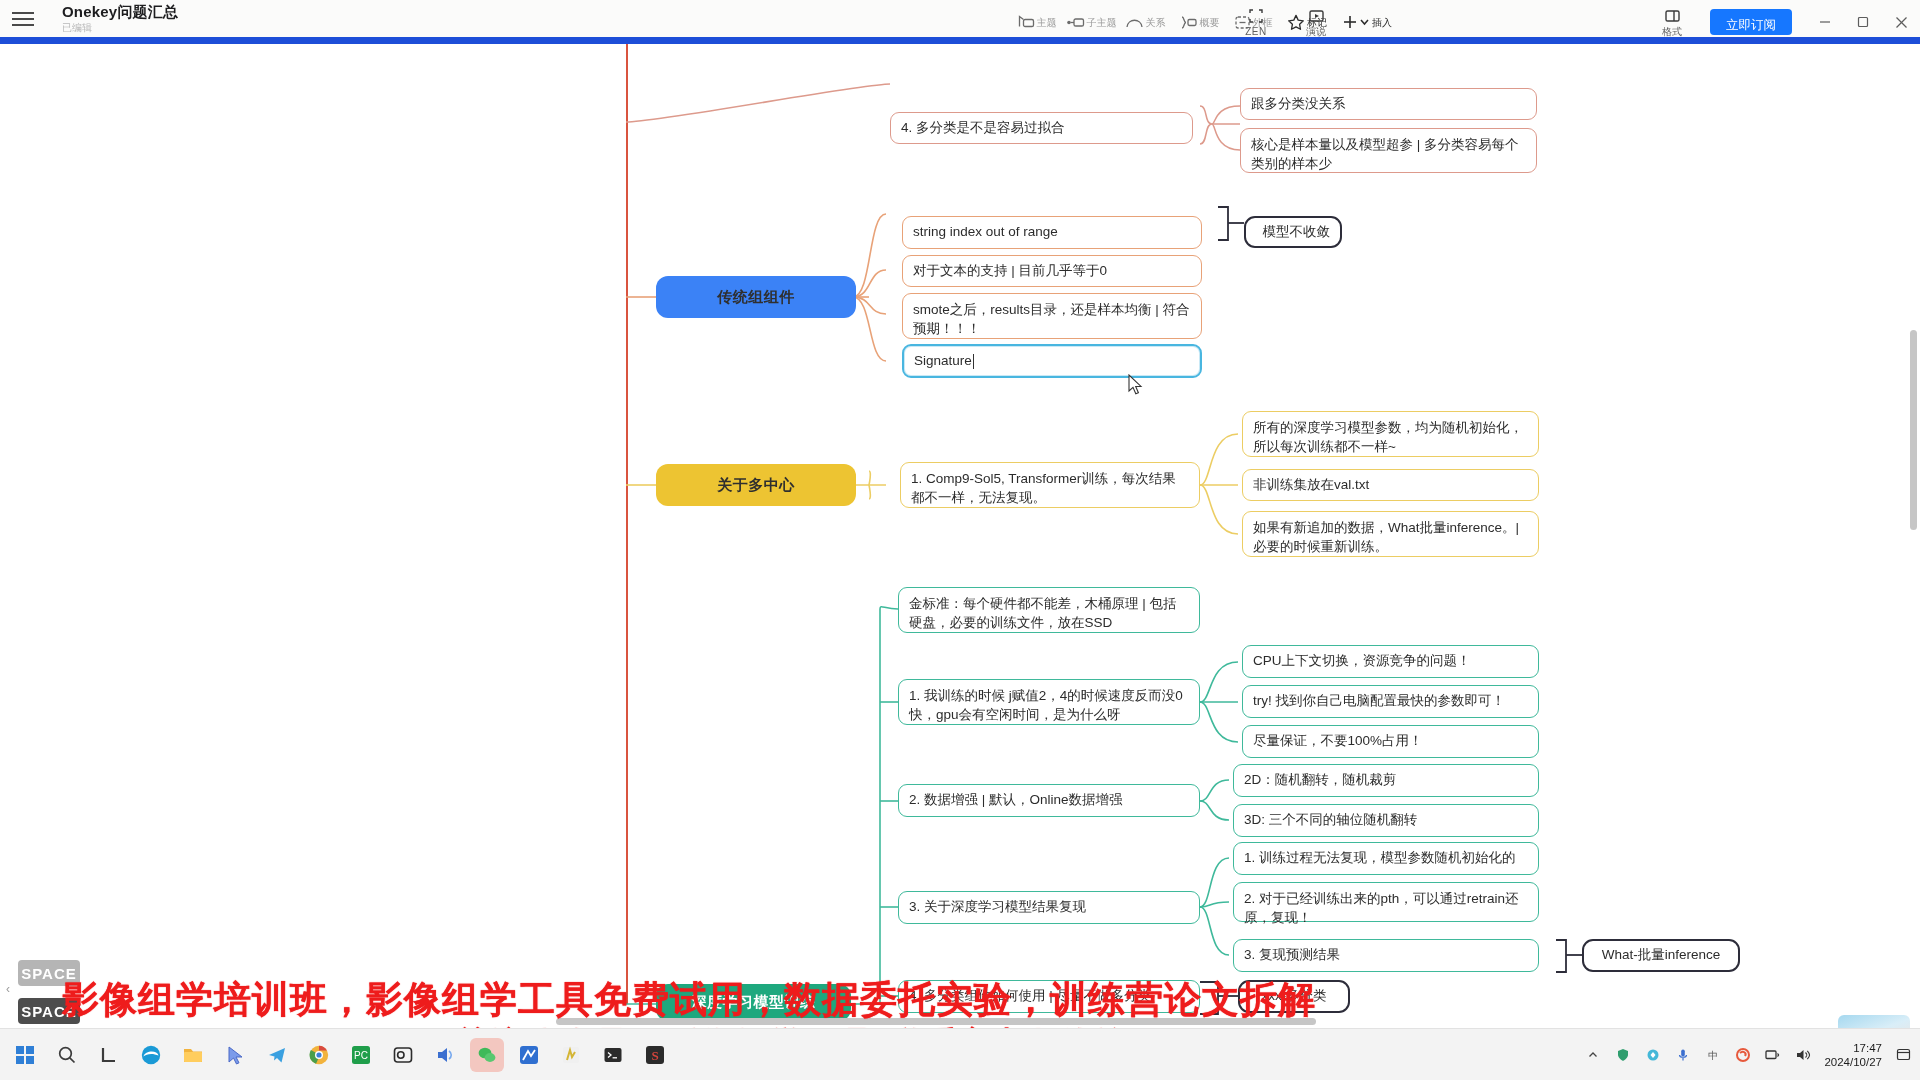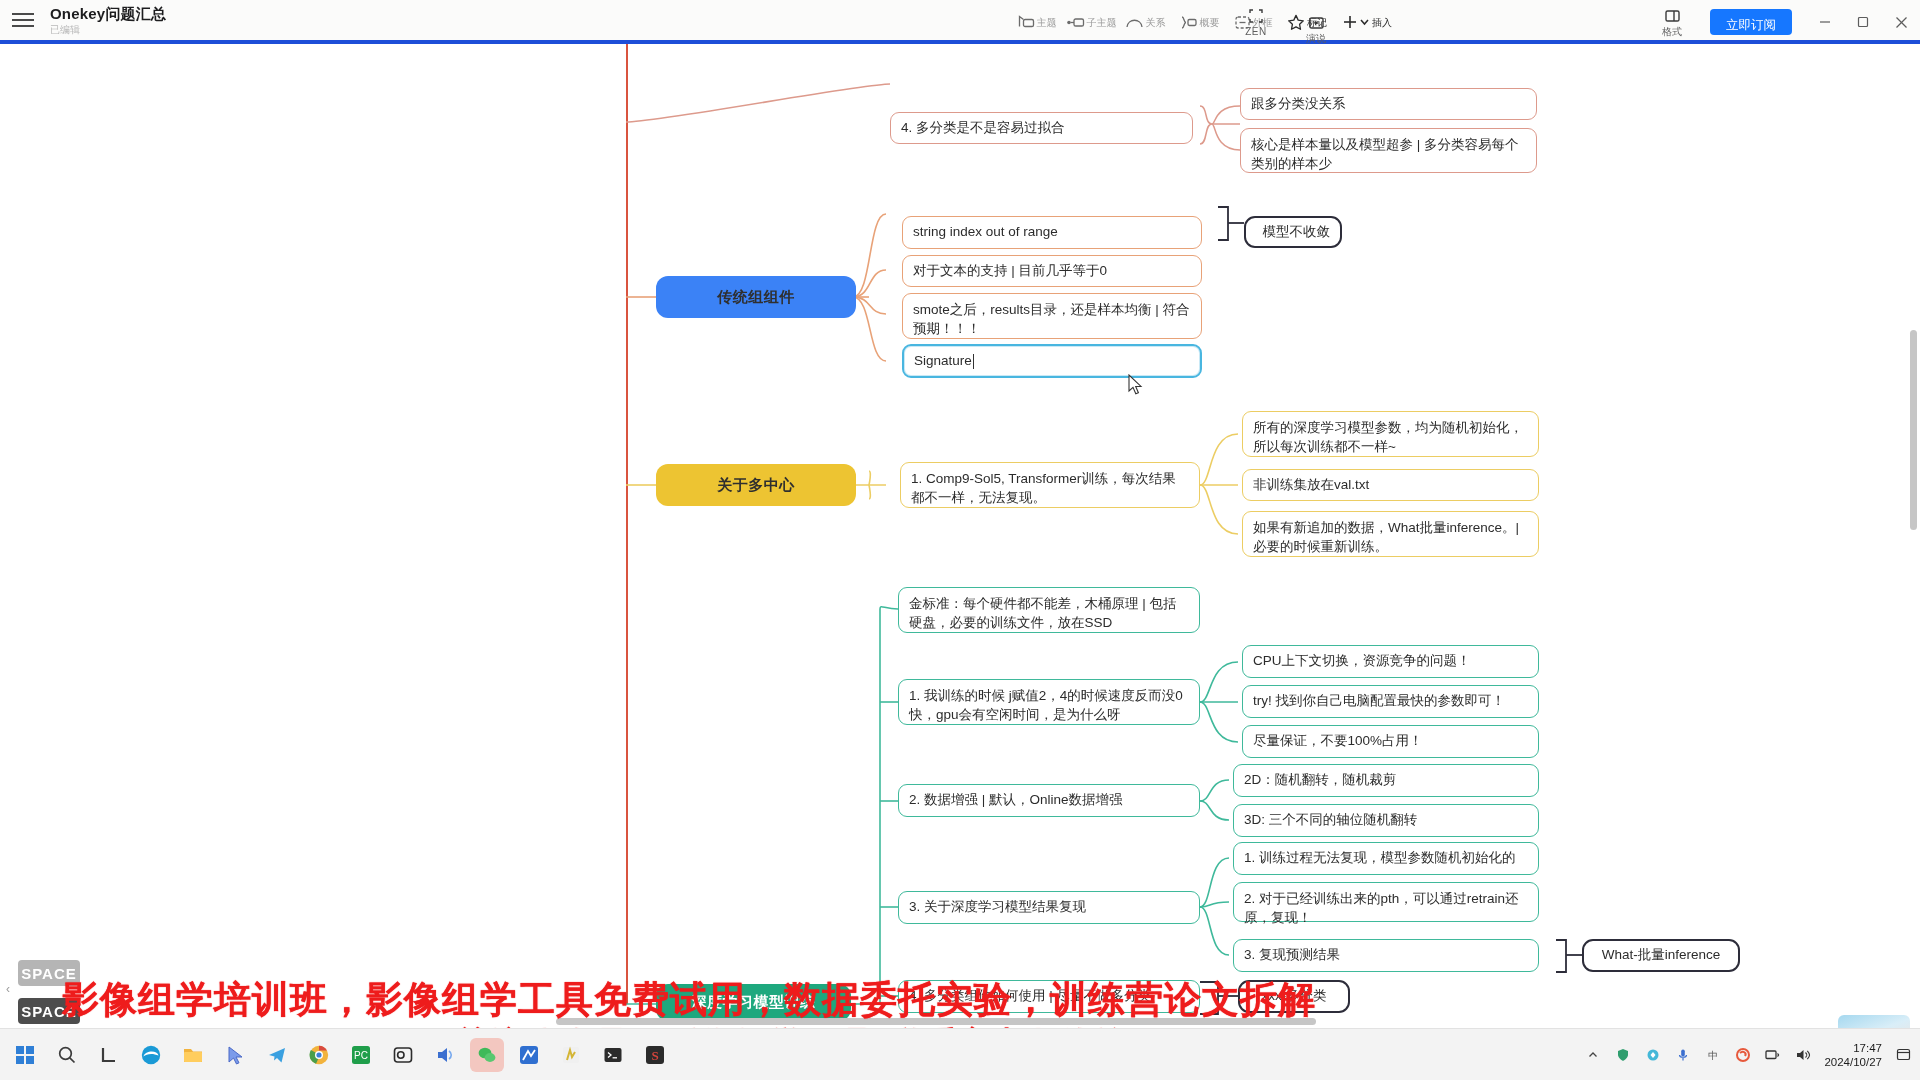--- a/index.html
+++ b/index.html
@@ -6,22 +6,22 @@
   html, body {
     width: 1920px; height: 1080px;
     font-family: "Liberation Sans", "DejaVu Sans", sans-serif;
     overflow: hidden; background: #ffffff;
   }
   #app { position: relative; width: 1920px; height: 1080px; }
 
   
   .titlebar {
     position: absolute; left: 0; top: 0; width: 1920px; height: 44px;
-    background: #fbfbfa; border-bottom: 4px solid #1d4ed8;
-    display: flex; align-items: center;
+    background: #fbfbfa; border-bottom: 7px solid #1d4ed8;
+    display: flex; align-items: center; gap: 12px;
   }
   .hamburger { width: 22px; height: 16px; margin-left: 12px; position: relative; cursor: pointer; }
   .hamburger i { position: absolute; left: 0; width: 22px; height: 2px; background: #4a4a4a; display:block; }
   .hamburger i:nth-child(1){ top: 1px; }
   .hamburger i:nth-child(2){ top: 7px; }
   .hamburger i:nth-child(3){ top: 13px; }
 
   .doc-meta { margin-left: 16px; display: flex; flex-direction: column; justify-content: center; }
   .doc-title { font-size: 15px; font-weight: bold; color: #1d1d1f; line-height: 17px; letter-spacing: .2px;}
   .doc-sub { font-size: 10px; color: #b8b8b8; line-height: 13px; margin-top:1px;}
@@ -211,21 +211,21 @@
 
     <div class="right-tools">
       <div class="rt-item" style="margin-right:4px;">
         <span class="glyph">
           <svg width="18" height="16" viewBox="0 0 18 16">
               <path d="M6 2 H3 V5 M12 2 H15 V5 M6 14 H3 V11 M12 14 H15 V11" fill="none" stroke="currentColor" stroke-width="1.4"></path>
             </svg>
         </span>
         <span class="lbl zen-lbl">ZEN</span>
       </div>
-      <div class="rt-item" style="margin-right:300px;justify-content:flex-end;">
+      <div class="rt-item" style="margin-right:300px;">
         <span class="glyph">
           <svg width="17" height="16" viewBox="0 0 17 16">
               <rect x="2" y="3" width="13" height="10" rx="1.6" fill="none" stroke="currentColor" stroke-width="1.4"></rect>
               <path d="M7 6 L11 8 L7 10 Z" fill="currentColor"></path>
             </svg>
         </span>
         <span class="lbl">演说</span>
       </div>
       <div class="rt-item">
         <span class="glyph">

